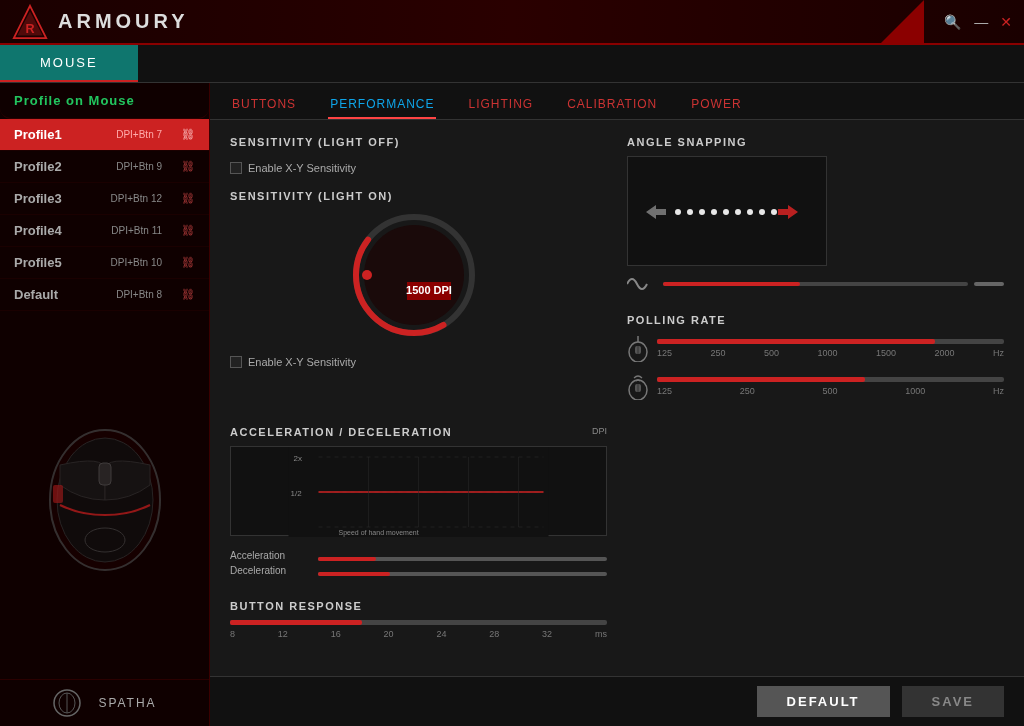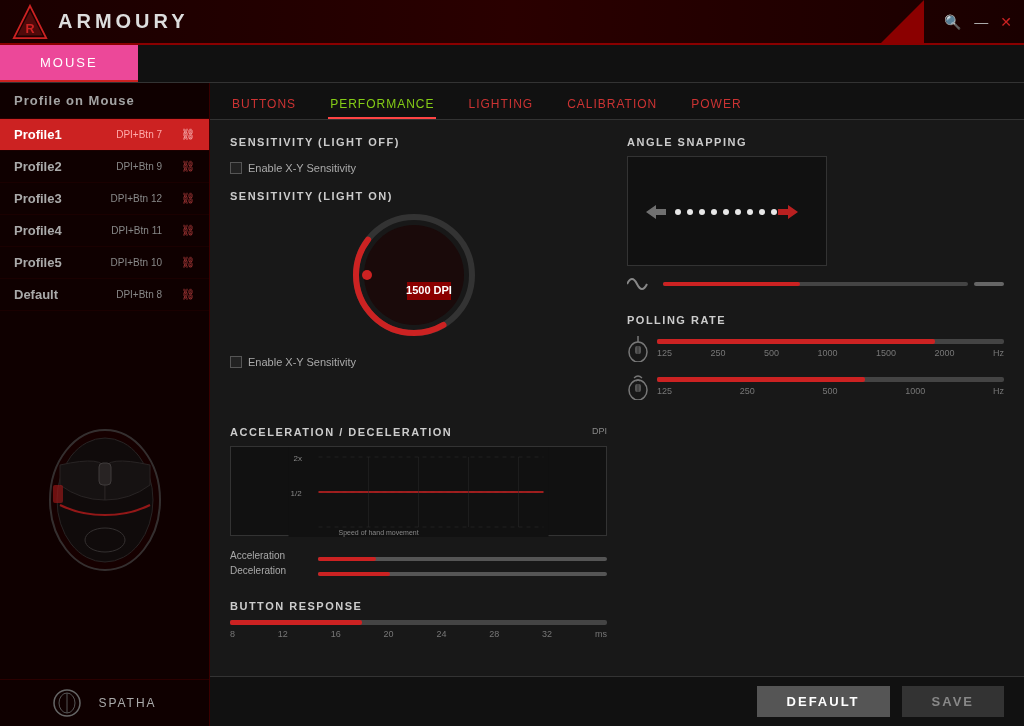--- a/index.html
+++ b/index.html
@@ -59,21 +59,21 @@
       padding: 0 40px;
       display: flex;
       align-items: center;
       font-size: 13px;
       letter-spacing: 2px;
       color: #aaa;
       cursor: pointer;
       position: relative;
     }
     .main-nav-tab.active {
-      background: #ec4899;
+      background: #0f766e;
       color: #fff;
       border-bottom: 2px solid #cc2222;
     }
     .main-nav-tab:not(.active) {
       background: #0d0d0d;
     }
 
     
     .app-body {
       display: flex;
@@ -85,24 +85,25 @@
       width: 210px;
       background: #0f0000;
       border-right: 1px solid #3a0000;
       display: flex;
       flex-direction: column;
       flex-shrink: 0;
     }
     .sidebar-header {
       padding: 10px 14px;
       font-size: 13px;
-      color: #a3a3a3;
+      color: #22c55e;
       font-weight: bold;
       letter-spacing: 1px;
       border-bottom: 1px solid #2a0000;
+      border-radius: 11px;
     }
     .sidebar-item {
       display: flex;
       align-items: center;
       padding: 8px 14px;
       cursor: pointer;
       font-size: 12px;
       color: #aaa;
       border-bottom: 1px solid #1a0000;
     }
@@ -174,21 +175,21 @@
     }
     .sub-tab {
       font-size: 12px;
       letter-spacing: 1px;
       color: #cc3333;
       padding: 6px 2px;
       cursor: pointer;
       border-bottom: 2px solid transparent;
     }
     .sub-tab.active {
-      color: #84cc16;
+      color: #0ea5e9;
       border-bottom: 2px solid #ff4444;
     }
 
     
     .content-area {
       flex: 1;
       padding: 16px 20px;
       display: grid;
       grid-template-columns: 1fr 1fr;
       grid-template-rows: auto auto auto;

